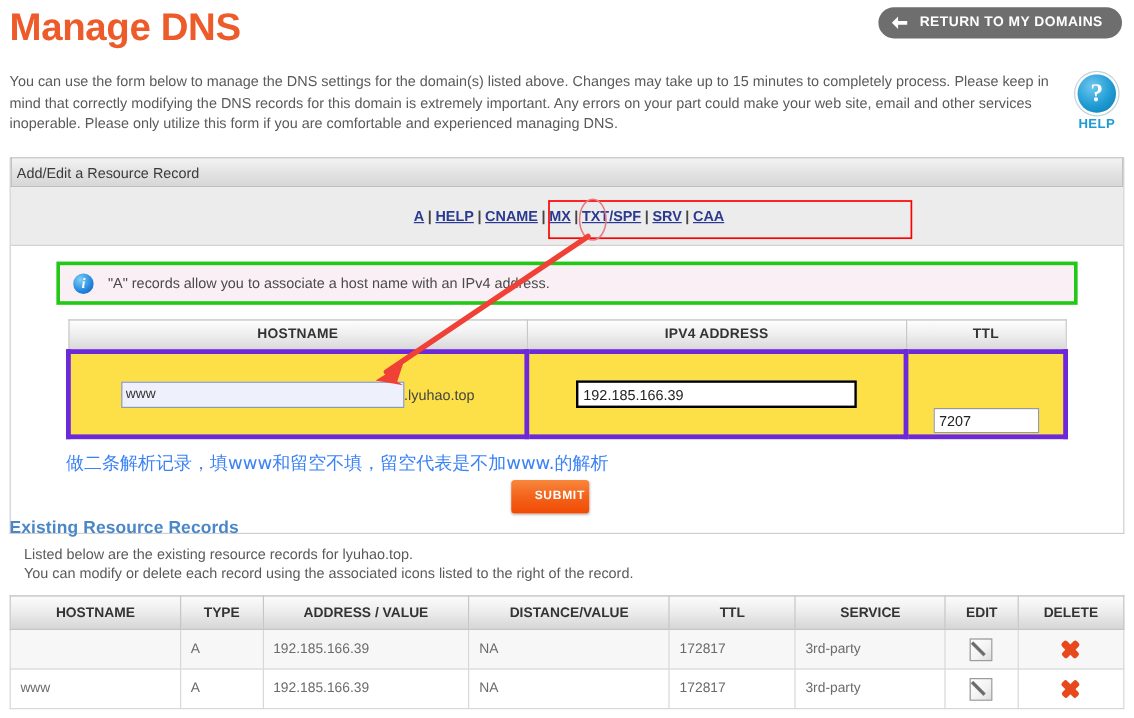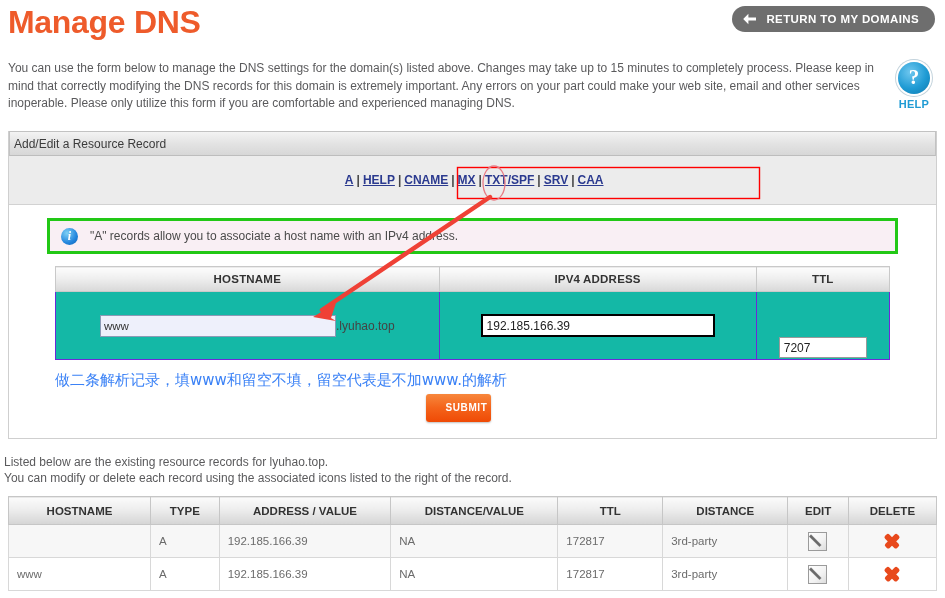--- a/index.html
+++ b/index.html
@@ -132,22 +132,22 @@
   }
   .form-table th {
     height: 22px;
     background: linear-gradient(to bottom, #fdfdfd 0%, #efefef 45%, #d8d8d8 100%);
     border: 1px solid #c9c9c9;
     font-size: 11.5px; font-weight: bold; color: #333;
     letter-spacing: 0.2px;
   }
   .form-table td {
     height: 33px;
-    border: 1px solid #6d28d9;
-    background: #14b8a6;
+    border: 4px solid #6d28d9;
+    background: #fde047;
     text-align: center;
     vertical-align: middle;
   }
   .host-cell { text-align: center; }
   .host-input {
     width: 228px; height: 18px;
     background: #eef0fb;
     border: 1px solid #8b9ab5;
     font-family: "Liberation Sans", sans-serif;
     font-size: 11.5px;
@@ -200,21 +200,21 @@
     font-family: "Liberation Sans", sans-serif;
   }
 
   
   .existing-title {
     position: absolute; left: 8px; top: 432px;
     font-size: 14.5px; font-weight: bold; color: #4a87c8;
     letter-spacing: 0.1px;
   }
   .existing-desc {
-    position: absolute; left: 4px; top: 454px;
+    position: absolute; left: 20px; top: 454px;
     font-size: 12px; line-height: 16px; color: #5a5a5c;
   }
   .records-table {
     position: absolute; left: 8px; top: 496px;
     width: 929px;
     border-collapse: collapse;
     table-layout: fixed;
   }
   .records-table th {
     height: 25px;
@@ -340,20 +340,21 @@
         </table>
     </div>
 
     <div class="note-cn">做二条解析记录，填www和留空不填，留空代表是不加www.的解析</div>
 
     <div class="submit-row">
       <button class="submit-btn">SUBMIT</button>
     </div>
   </div>
 
+  <div class="existing-title">Existing Resource Records</div>
   <div class="existing-desc">
     <div>Listed below are the existing resource records for lyuhao.top.</div>
     <div>You can modify or delete each record using the associated icons listed to the right of the record.</div>
   </div>
 
   <table class="records-table">
     <colgroup>
       <col style="width:15.3%">
         <col style="width:7.4%">
         <col style="width:18.5%">
@@ -363,21 +364,21 @@
       <col style="width:6.5%">
         <col style="width:9.5%">
     </colgroup>
     <tbody>
         <tr>
       <th>HOSTNAME</th>
       <th>TYPE</th>
       <th>ADDRESS / VALUE</th>
       <th>DISTANCE/VALUE</th>
       <th>TTL</th>
-      <th>DISTANCE</th>
+      <th>SERVICE</th>
       <th>EDIT</th>
       <th>DELETE</th>
     </tr>
     <tr class="alt">
       <td></td>
       <td>A</td>
       <td>192.185.166.39</td>
       <td>NA</td>
       <td>172817</td>
       <td>3rd-party</td>

